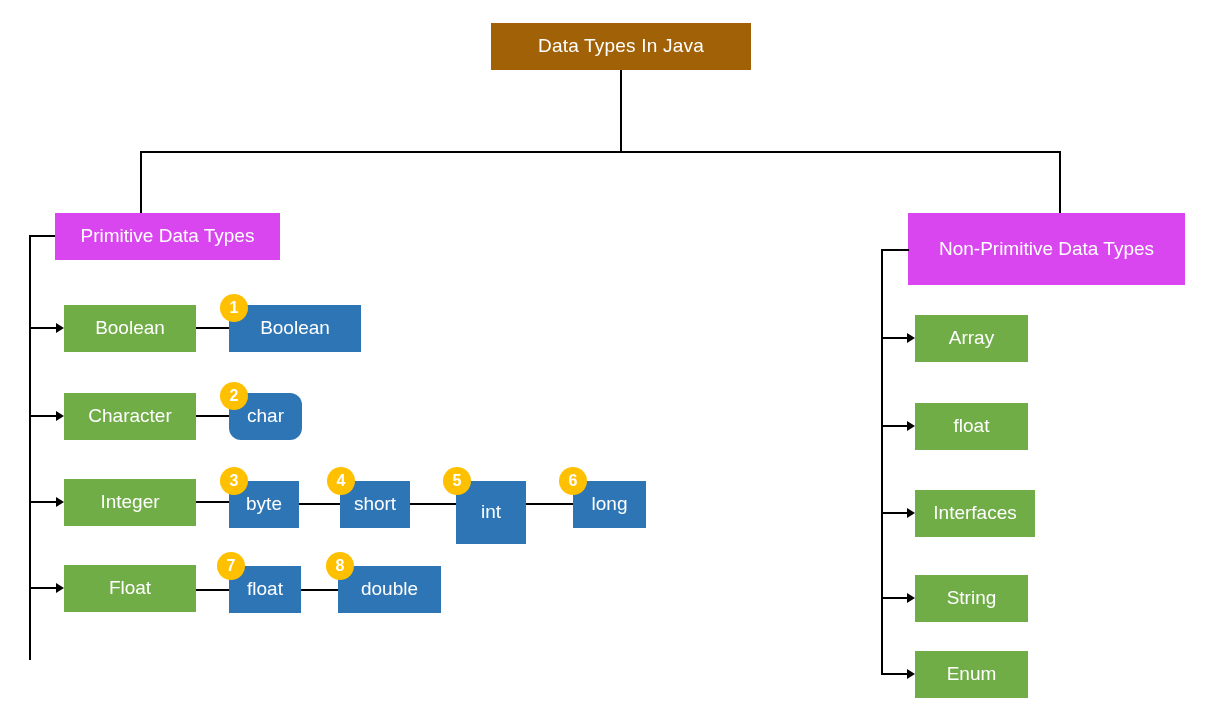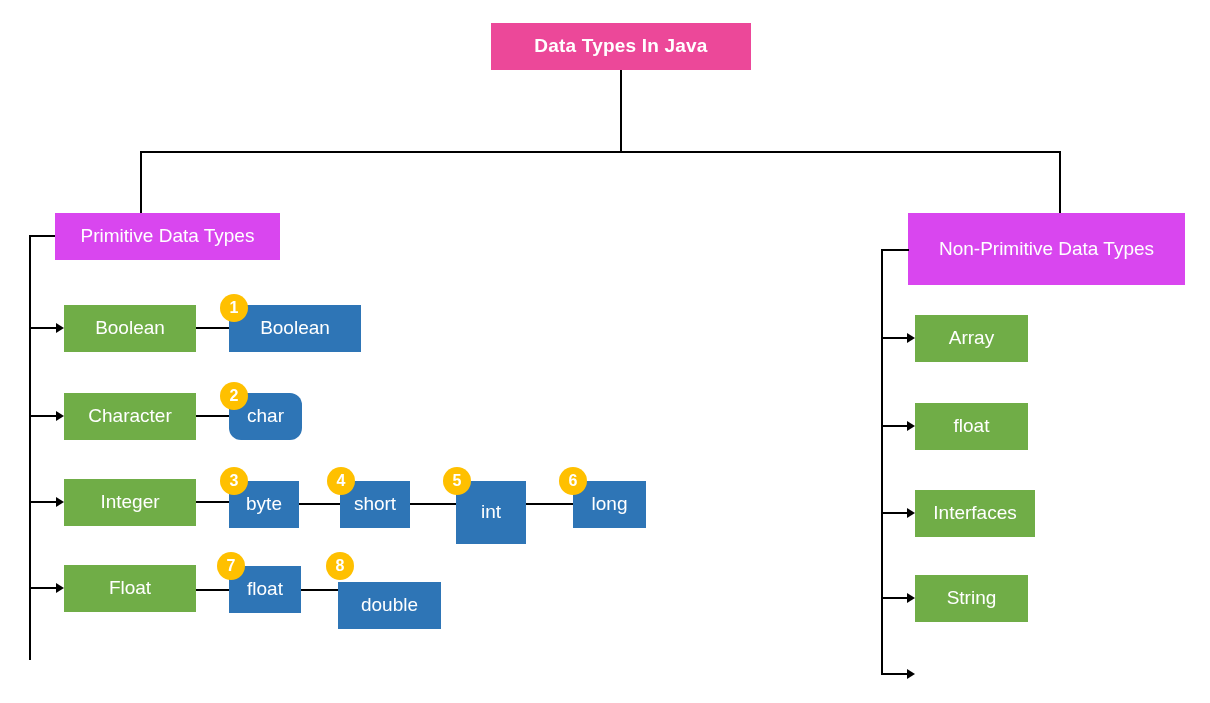--- a/index.html
+++ b/index.html
@@ -21,22 +21,22 @@
     position: absolute;
     display: flex;
     align-items: center;
     justify-content: center;
     box-sizing: border-box;
     color: #ffffff;
     line-height: 1.16;
     text-align: center;
   }
   .node-title {
-    background: #ec4899;
-    font-weight: bold;
+    background: #a16207;
+    font-weight: normal;
     font-size: 19px;
     letter-spacing: 0.2px;
   }
   .node-cat {
     background: #d946ef;
     font-size: 19px;
     font-weight: normal;
   }
   .node-cat.two-line {
     flex-direction: column;
@@ -174,21 +174,21 @@
   </div>
   <div class="line hline" style="left:196px; top:589px; width:33px;"></div>
   <div class="node node-blue" style="left:229px; top:566px; width:72px; height:47px;">
     <span>float</span>
   </div>
   <div class="badge" style="left:217px; top:552px;">
     <span>7</span>
   </div>
 
   <div class="line hline" style="left:301px; top:589px; width:37px;"></div>
-  <div class="node node-blue" style="left:338px; top:566px; width:103px; height:47px;margin-top:16px;">
+  <div class="node node-blue" style="left:338px; top:566px; width:103px; height:47px;">
     <span>double</span>
   </div>
   <div class="badge" style="left:326px; top:552px;">
     <span>8</span>
   </div>
 
   <div class="node node-cat two-line" style="left:908px; top:213px; width:277px; height:72px;gap:34px;">
     <span>Non-Primitive Data Types</span>
   </div>
 
@@ -214,14 +214,17 @@
   </div>
 
   <div class="line hline" style="left:881px; top:597px; width:27px;"></div>
   <div class="arrow" style="left:907px; top:593px;"></div>
   <div class="node node-green" style="left:915px; top:575px; width:113px; height:47px;">
     <span>String</span>
   </div>
 
   <div class="line hline" style="left:881px; top:673px; width:27px;"></div>
   <div class="arrow" style="left:907px; top:669px;"></div>
+  <div class="node node-green" style="left:915px; top:651px; width:113px; height:47px;">
+    <span>Enum</span>
+  </div>
 
 </div>
 
 </body></html>

